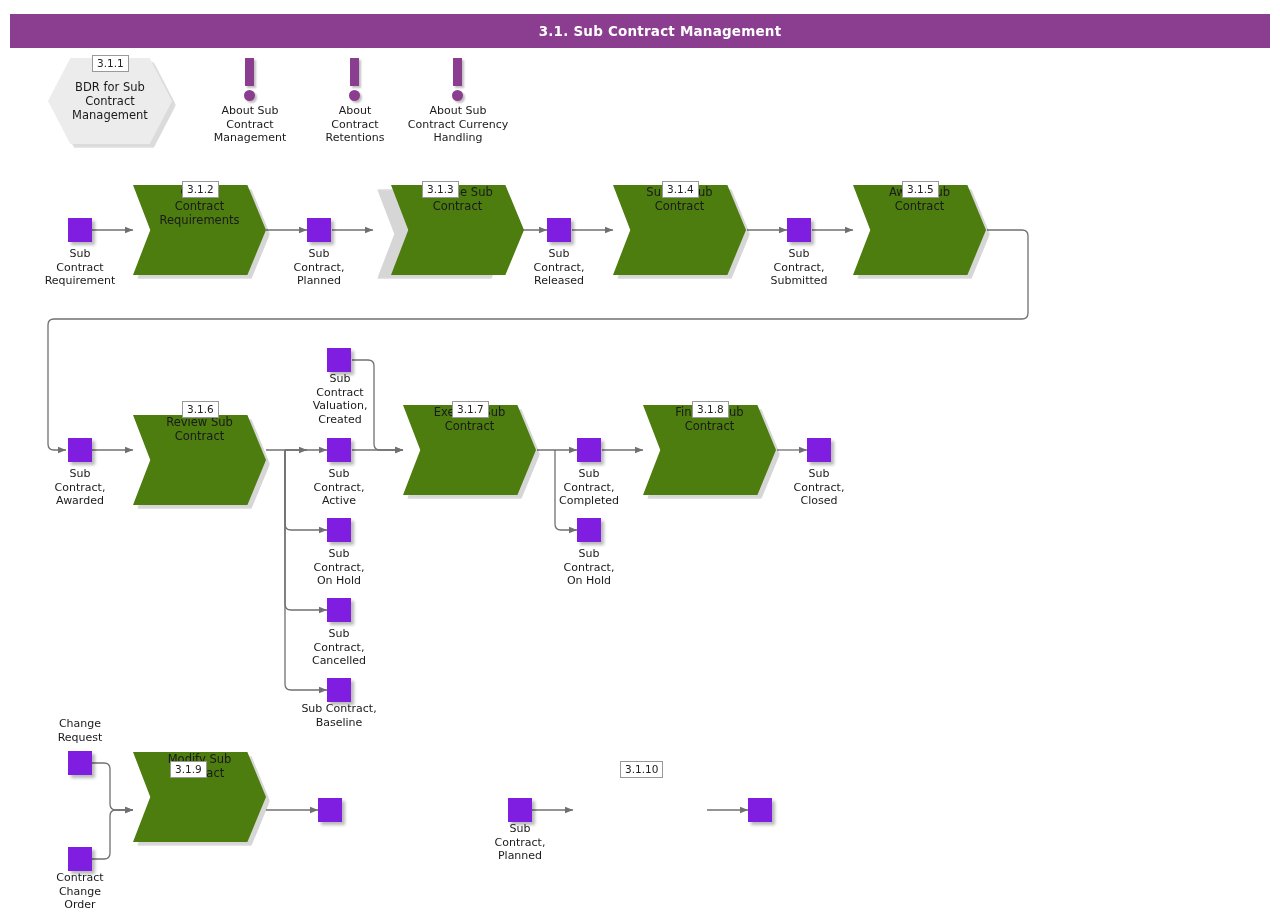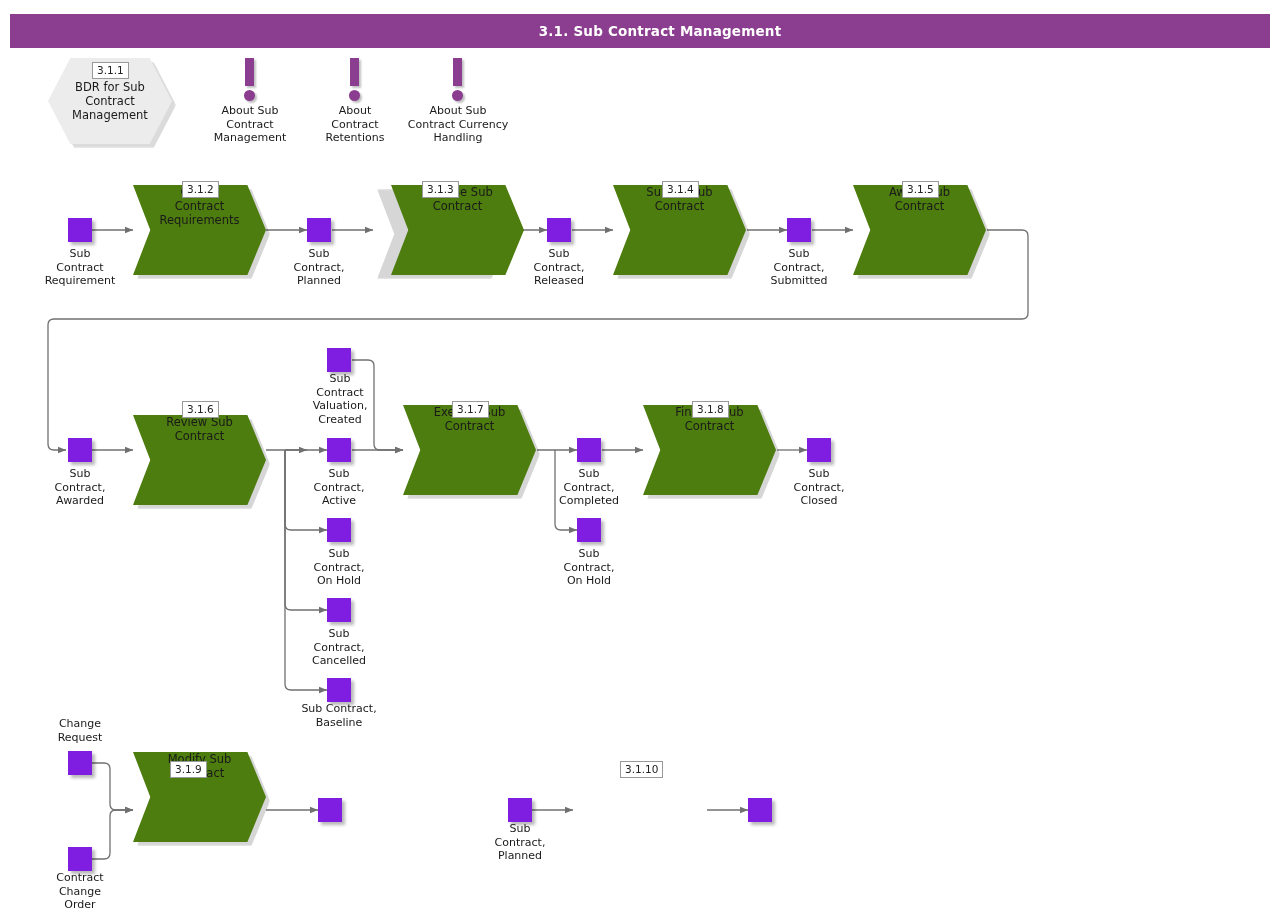--- a/index.html
+++ b/index.html
@@ -151,21 +151,21 @@
   </svg>
 
   <div class="hexwrap" style="left:48px;top:58px;width:124px;height:86px;">
     <div class="hexshadow"></div>
     <div class="hex">
       <span style="white-space: pre-line;">BDR for Sub
 Contract
 Management</span>
     </div>
   </div>
-  <div class="badge" style="left:92px;top:62px;">3.1.1</div>
+  <div class="badge" style="left:92px;top:55px;">3.1.1</div>
 
   <div class="info" style="left:237px;top:58px;">
     <div class="bar"></div>
     <div class="dot"></div>
   </div>
   <div class="cap" style="left: 190px; top: 104px; width: 120px; white-space: pre-line;">About Sub
 Contract
 Management</div>
 
   <div class="info" style="left:342px;top:58px;">

